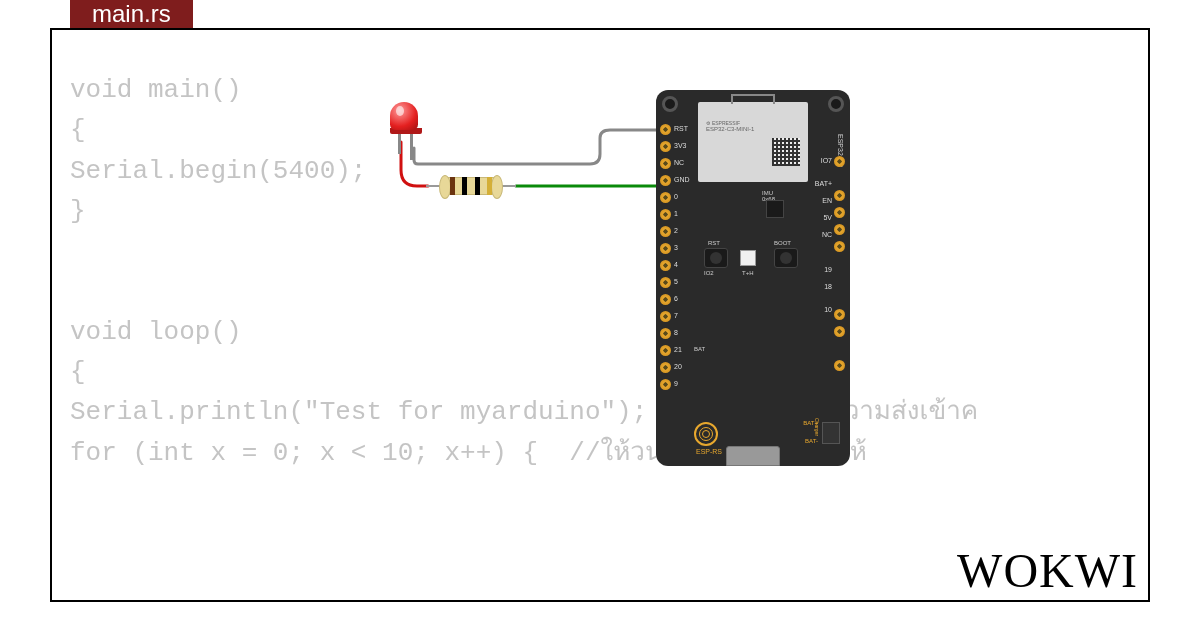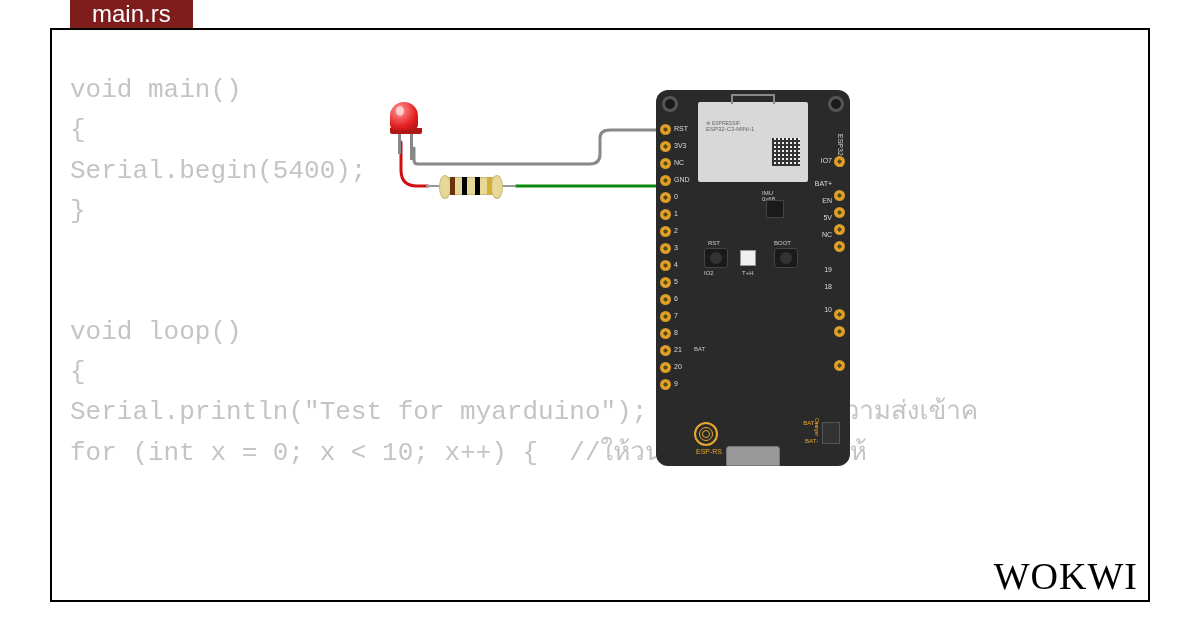--- a/index.html
+++ b/index.html
@@ -51,21 +51,21 @@
       left: 370px;
       width: 480px;
       height: 380px;
       z-index: 5;
     }
     .logo {
       position: absolute;
       bottom: 32px;
       right: 62px;
       font-family: 'Comic Sans MS', cursive;
-      font-size: 38px;
+      font-size: 48px;
       font-weight: 400;
       color: #000;
       letter-spacing: 1px;
       z-index: 20;
     }
     
     .board {
       position: absolute;
       top: 0;
       right: 0;

